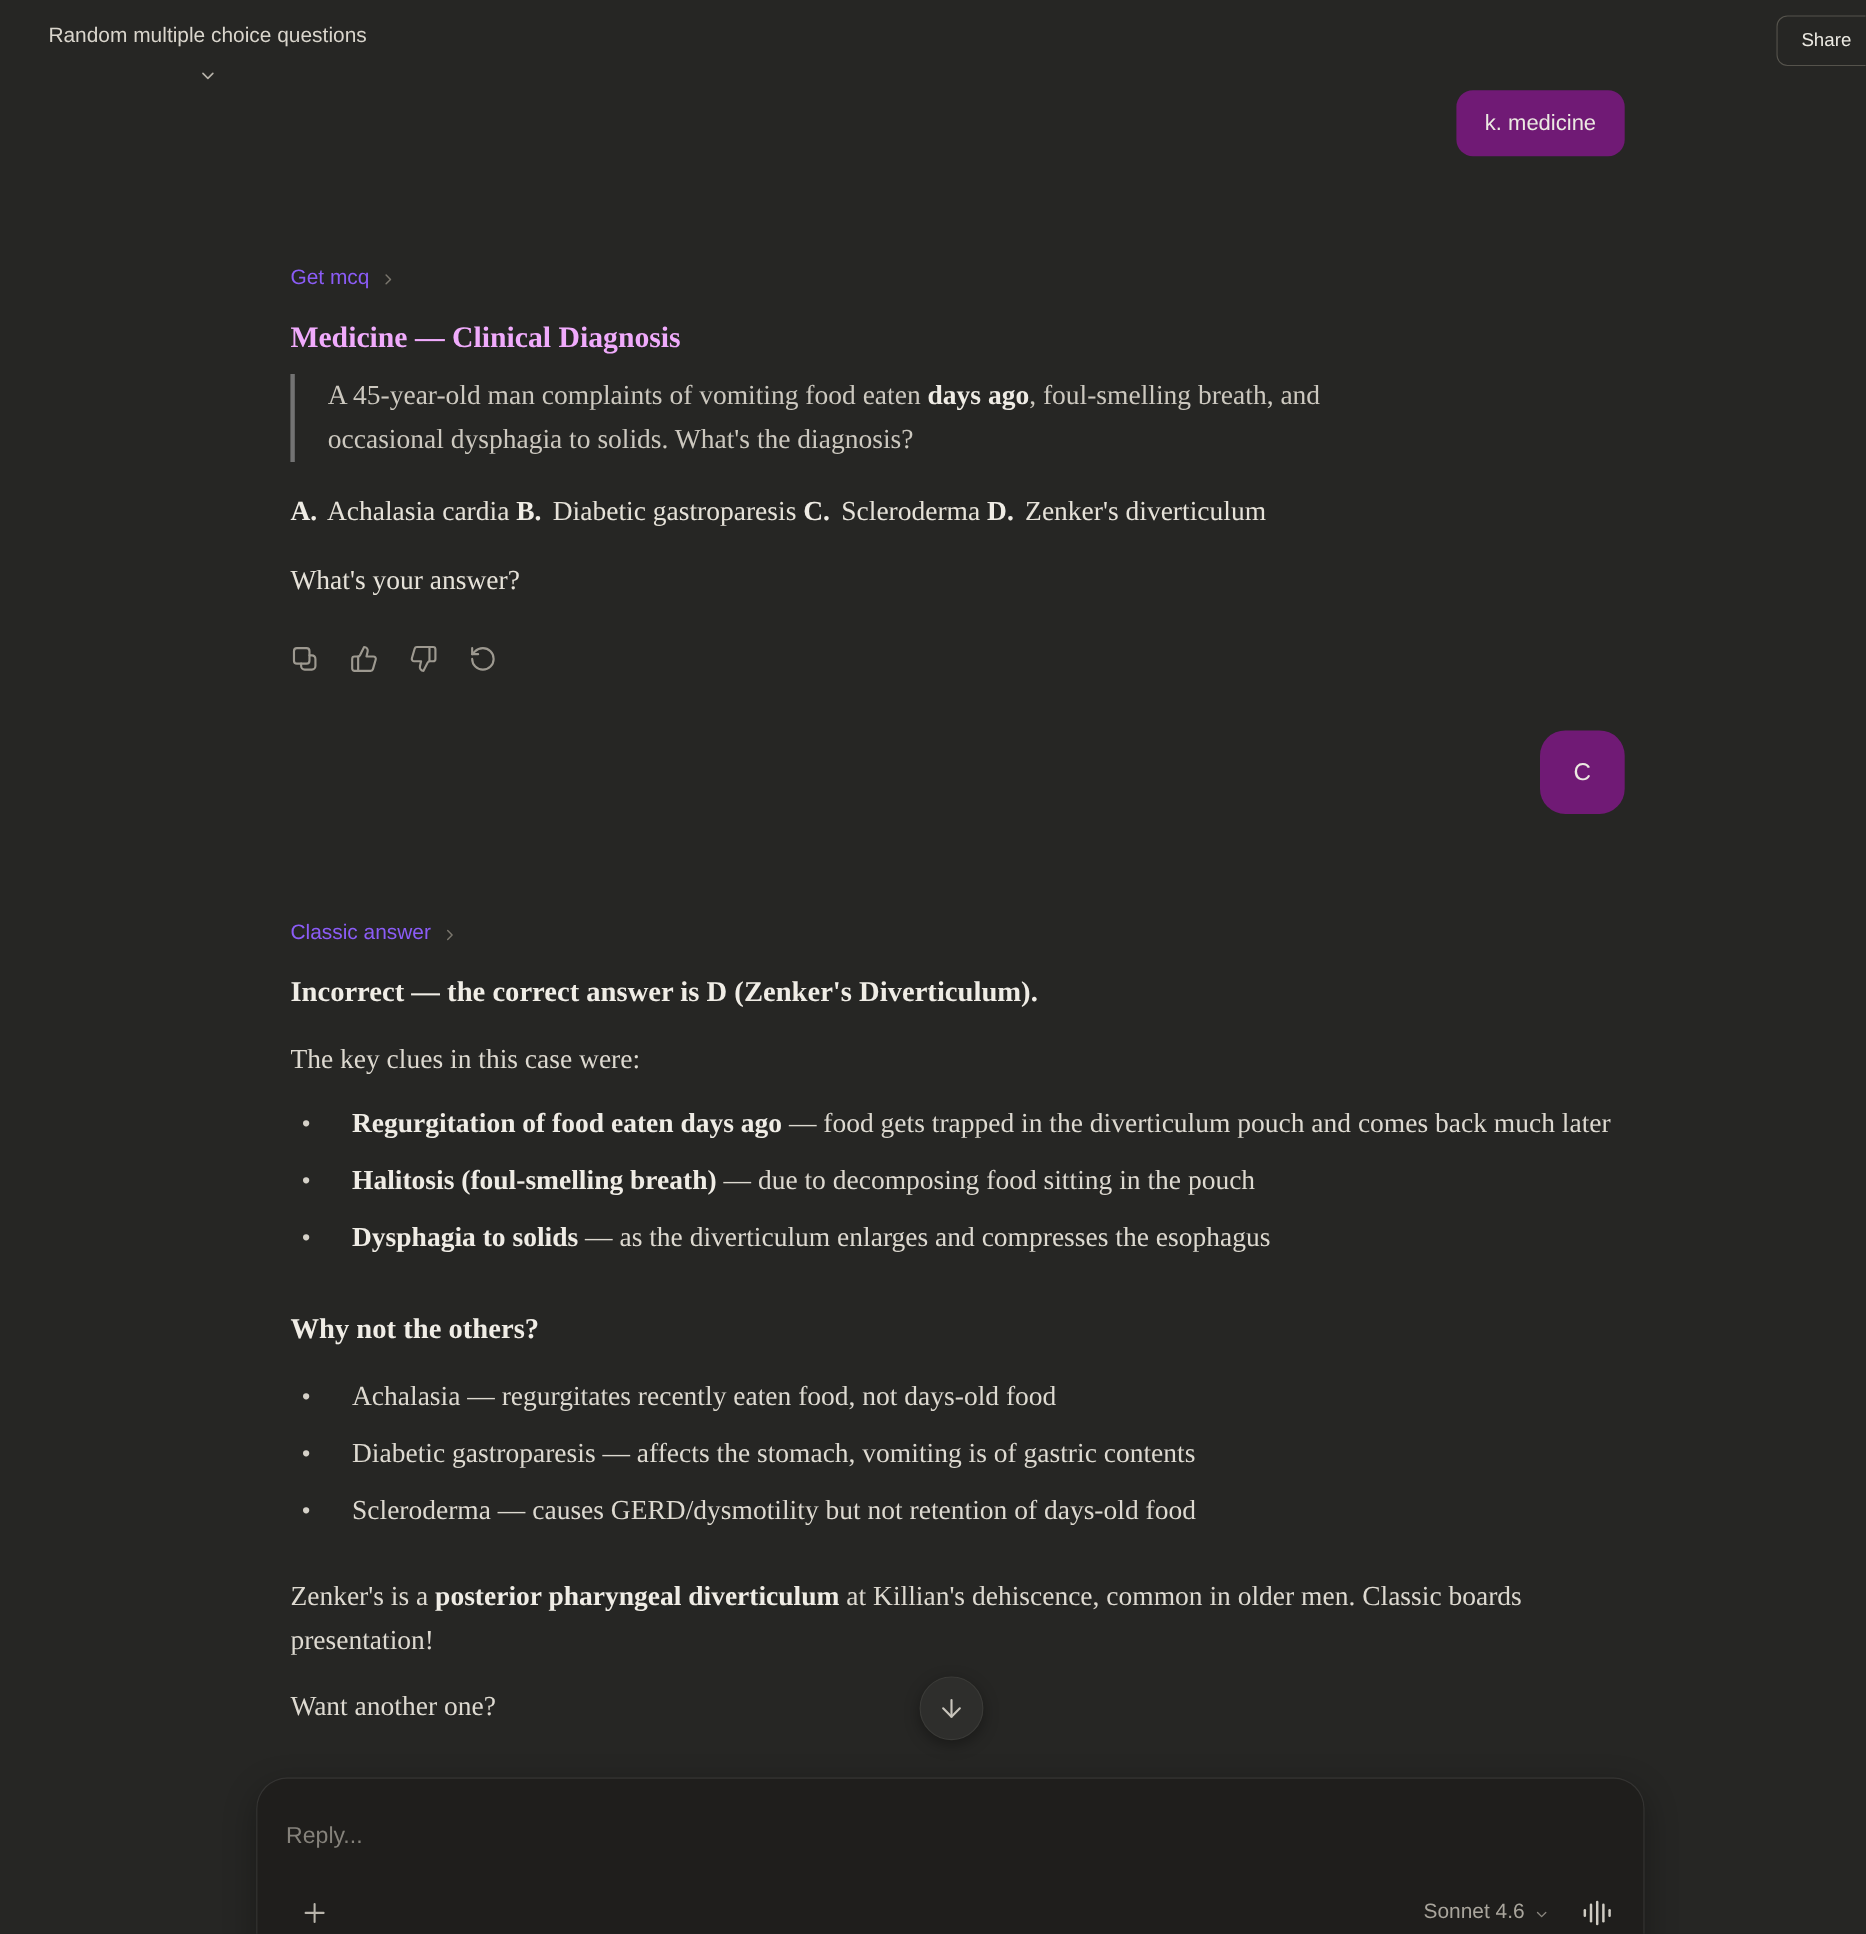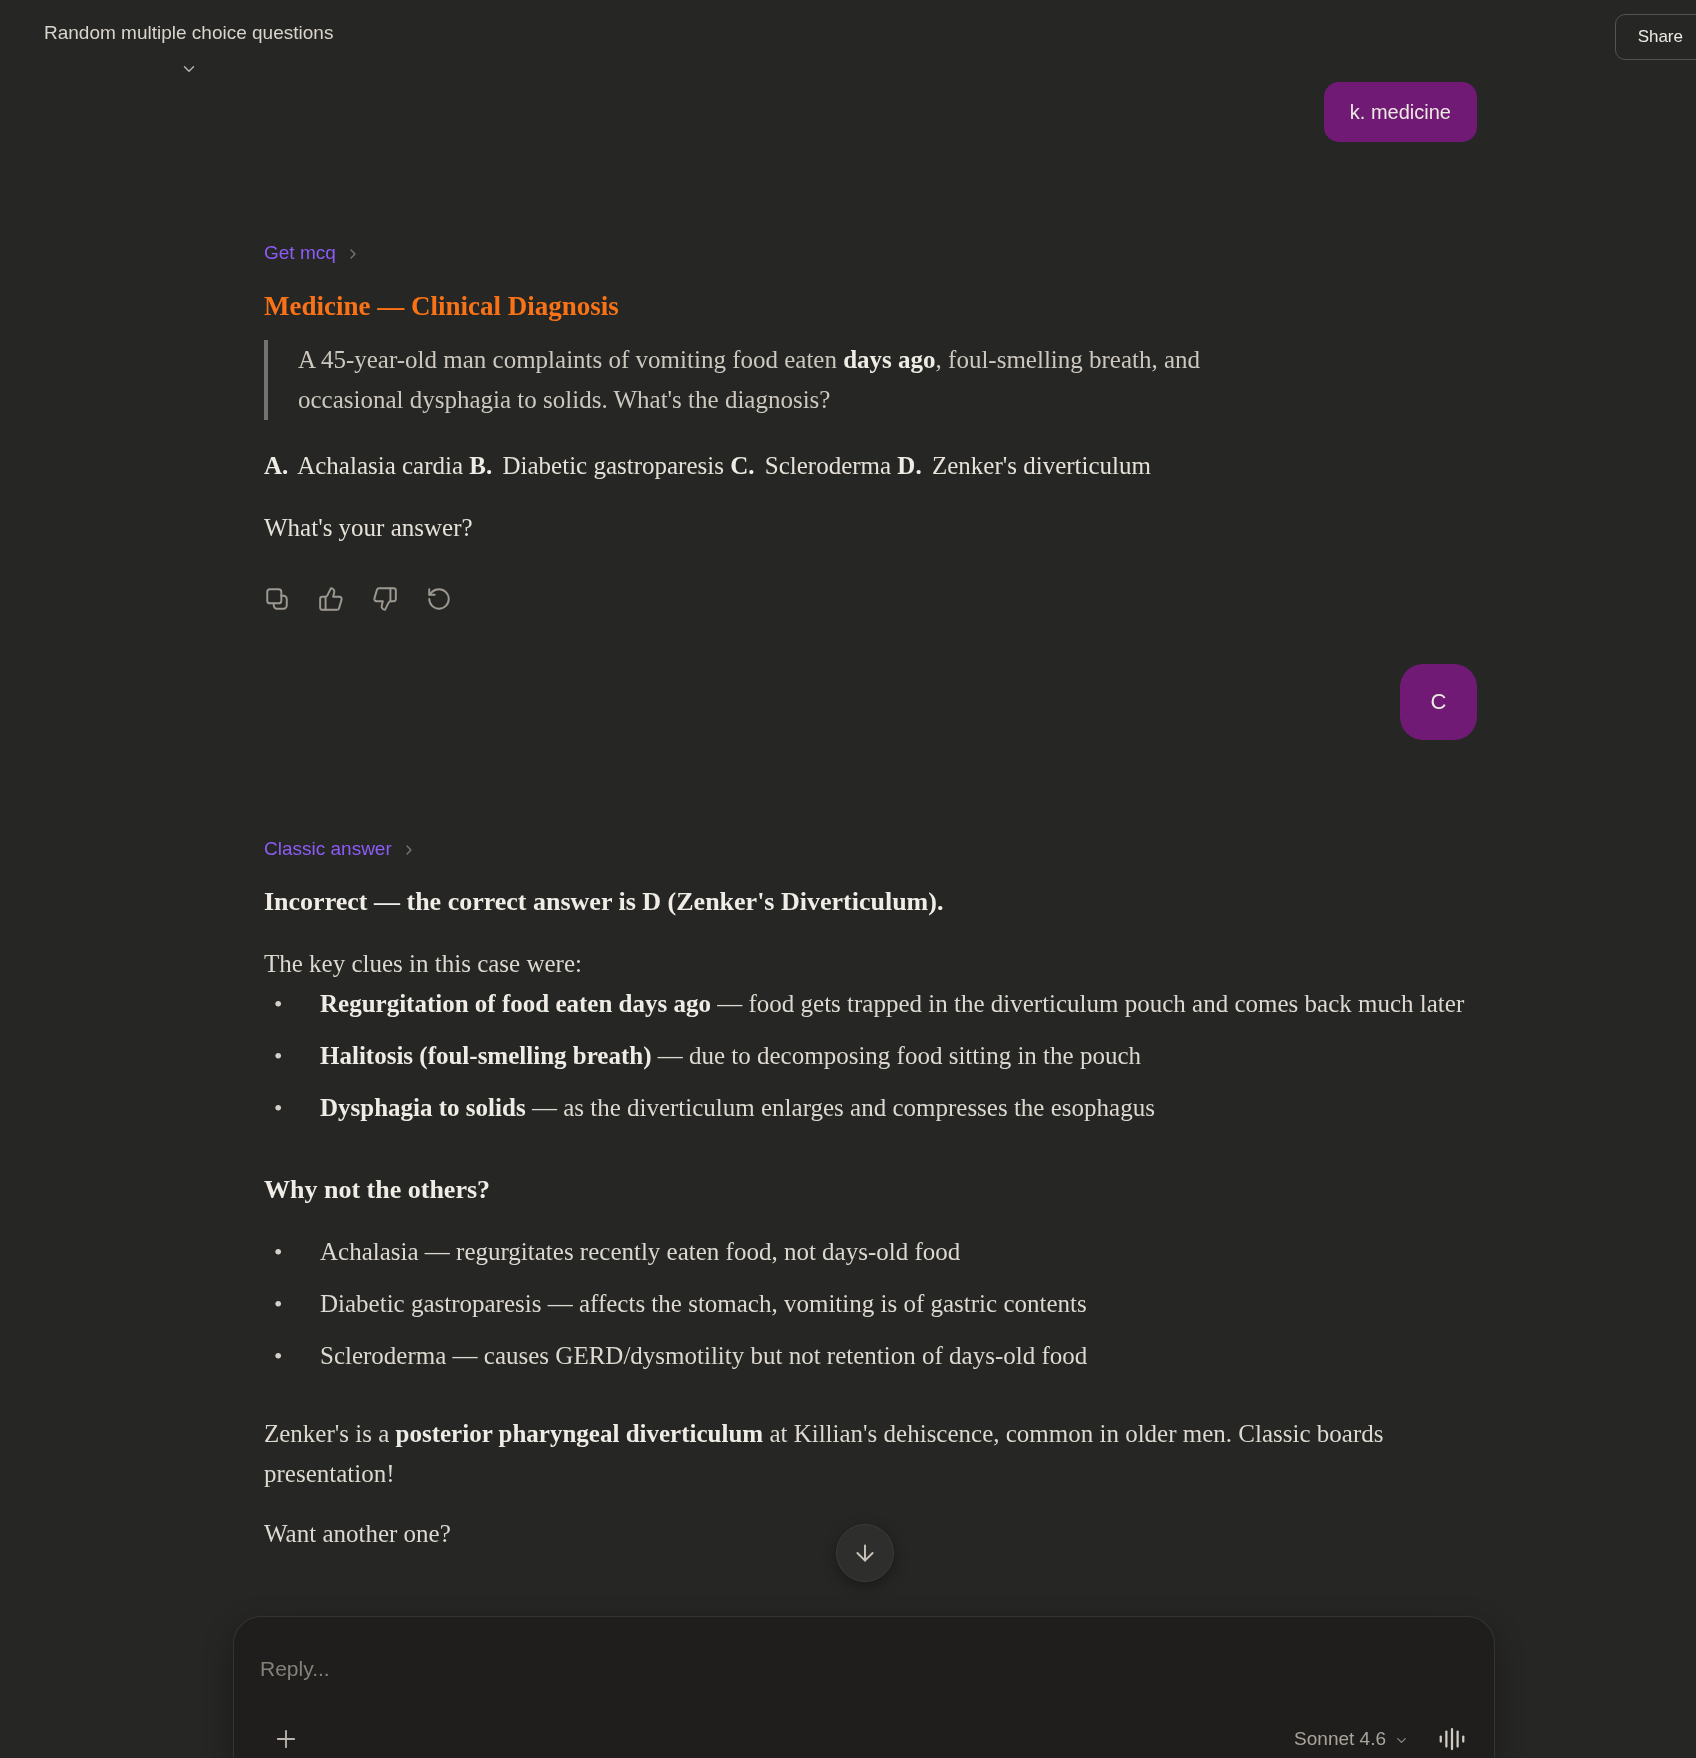--- a/index.html
+++ b/index.html
@@ -48,39 +48,39 @@
     color:#8b5cf6; font-size:19px; line-height:26px;
     margin-top:98px; width:fit-content; cursor:default;
   }
   .tool-label .chev { color:#7a766d; margin-top:1px; }
   .tool-label.second { margin-top:96px; }
 
   .serif { font-family:"Liberation Serif", serif; color:#ddd9d0; font-size:25px; line-height:40px; }
   .serif b { color:#efece5; }
 
   h3.mcq-heading {
-    font-family:"Liberation Serif", serif; color:#f97316;
+    font-family:"Liberation Serif", serif; color:#f0abfc;
     font-size:27px; line-height:36px; font-weight:700; margin-top:22px;
   }
   blockquote.case {
     margin-top:16px; border-left:4px solid #737373;
     padding-left:30px; max-width:1040px; color:#ccc8bf;
   }
   p.options { margin-top:26px; color:#e6e2d9; }
   p.options b { margin-right:4px; }
   p.prompt { margin-top:22px; color:#e6e2d9; }
 
   .actions { display:flex; gap:28px; margin-top:38px; color:#9d9990; }
   .actions .abtn { background:none; border:none; padding:0; color:#9d9990; cursor:pointer; }
 
   .row-c { margin-top:52px; }
 
   p.verdict { margin-top:20px; font-size:26px; font-weight:700; color:#f0ede6; font-family:"Liberation Serif", serif; line-height:40px; }
   p.intro { margin-top:22px; }
-  ul.clues, ul.whynot { list-style:none; }
+  ul.clues, ul.whynot { list-style:none; margin-top:18px; }
   ul li { position:relative; padding-left:56px; margin-bottom:12px; }
   ul li::before {
     content:"•"; position:absolute; left:10px; top:0;
     color:#d5d1c8; font-size:24px; line-height:40px; font-family:"Liberation Serif", serif;
   }
   h4.whynot-heading {
     margin-top:44px; font-family:"Liberation Serif", serif;
     font-size:26px; line-height:36px; font-weight:700; color:#f0ede6;
   }
   ul.whynot { margin-top:24px; }

